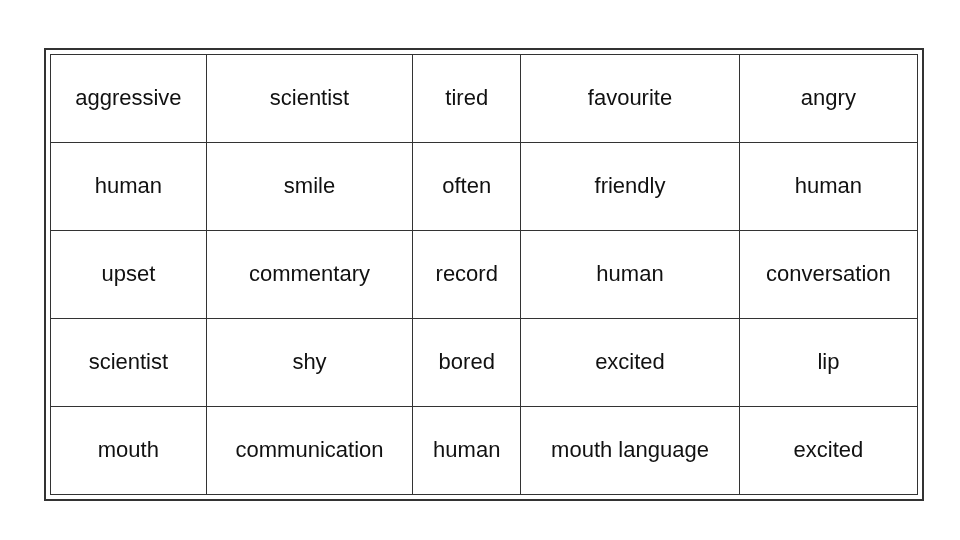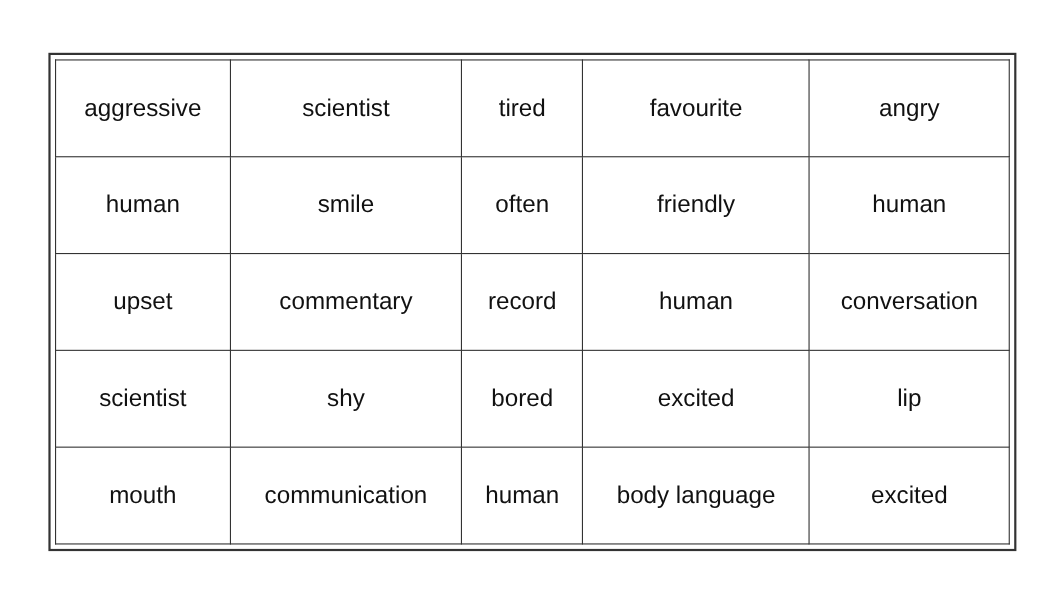--- a/index.html
+++ b/index.html
@@ -70,18 +70,18 @@
           <td>scientist</td>
           <td>shy</td>
           <td>bored</td>
           <td>excited</td>
           <td>lip</td>
         </tr>
         <tr>
           <td>mouth</td>
           <td>communication</td>
           <td>human</td>
-          <td>body language</td>
+          <td>mouth language</td>
           <td>excited</td>
         </tr>
       </tbody>
   </table>
 </div>
 
 </body></html>

